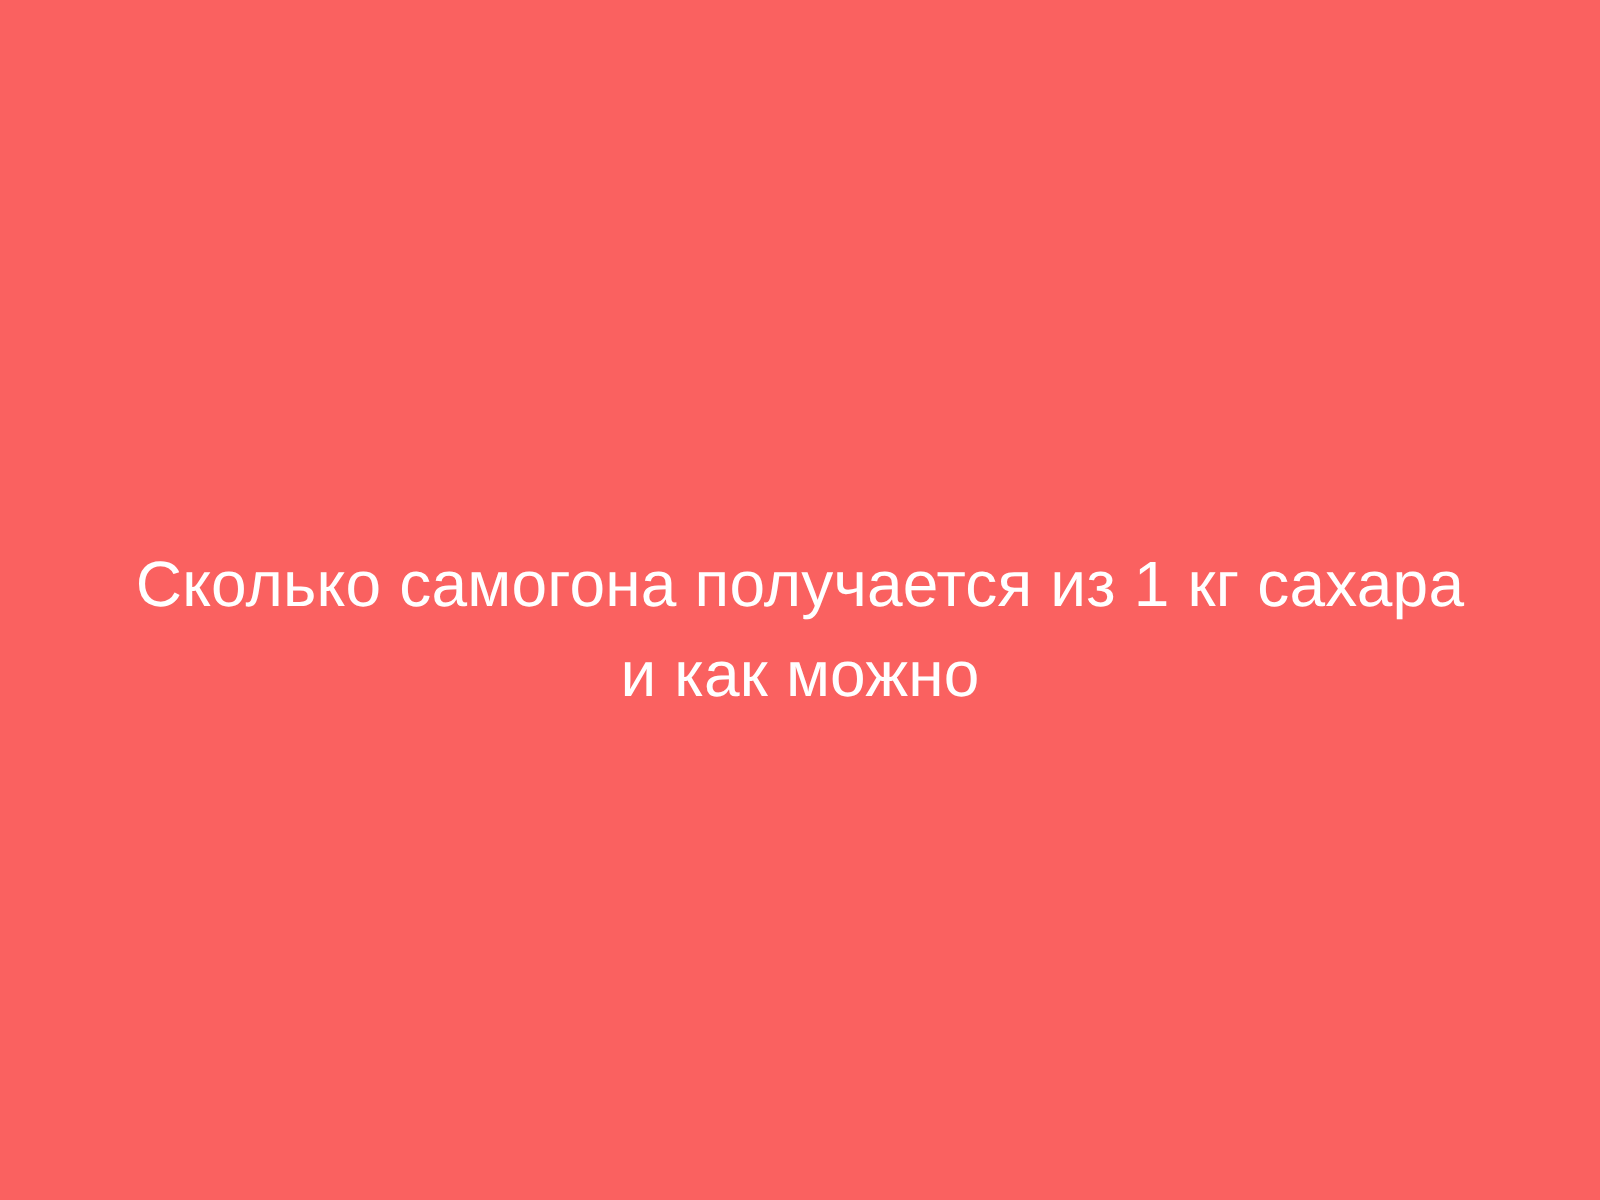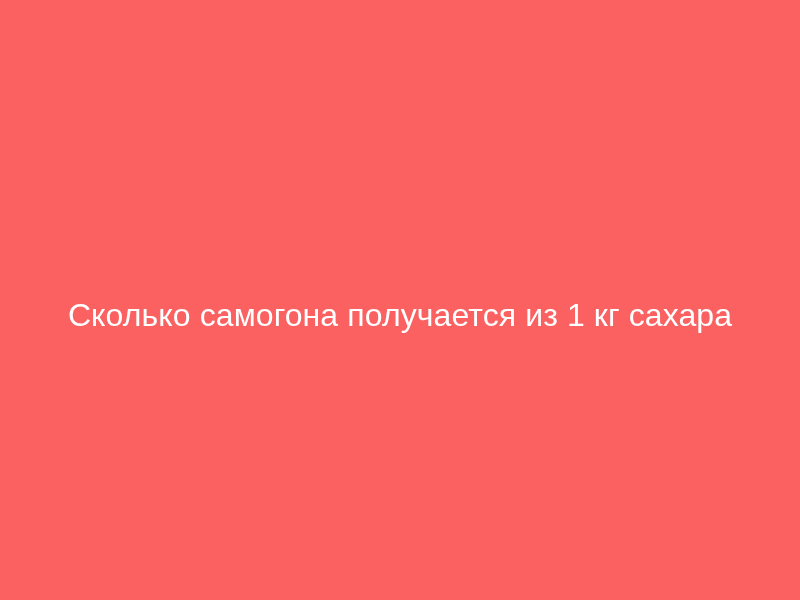--- a/index.html
+++ b/index.html
@@ -53,14 +53,15 @@
     justify-content: center;
     transform: translateY(1px);
   }
 </style>
 </head>
 <body>
 
 <div class="card" style="background: rgb(250, 97, 96);">
   <div class="title-block">
     <span class="title-line" style="color: rgb(255, 255, 255);">Сколько самогона получается из 1 кг сахара</span>
+    <span class="title-line" style="color: rgb(255, 255, 255);">и как можно</span>
   </div>
 </div>
 
 </body></html>

